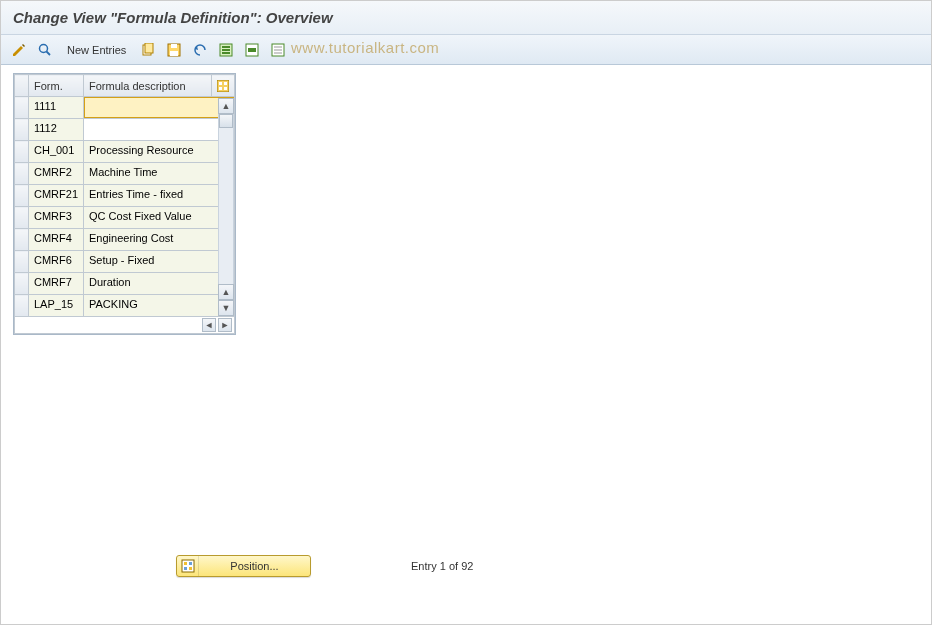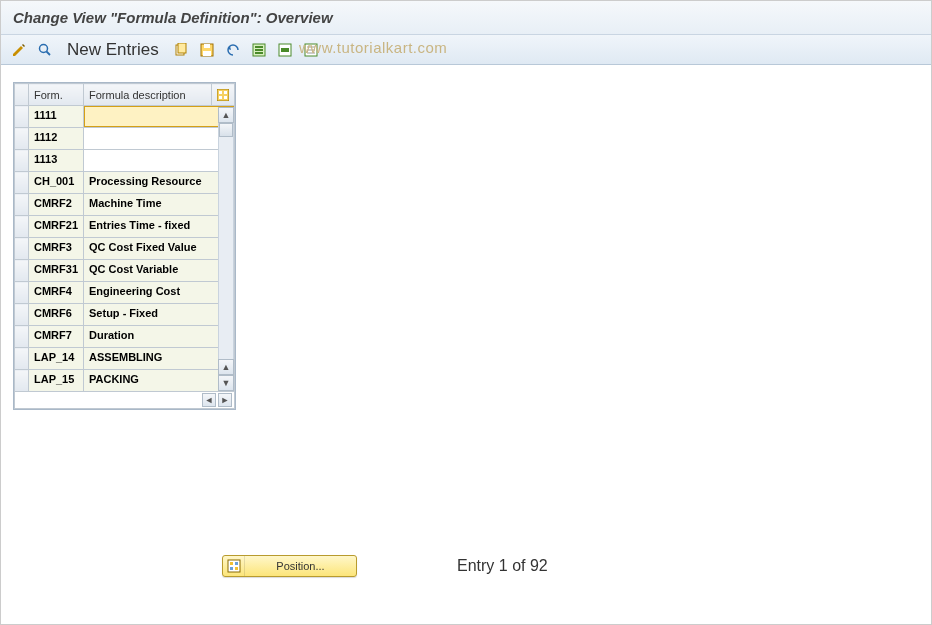--- a/index.html
+++ b/index.html
@@ -36,37 +36,36 @@
     .tb-btn {
       width: 20px;
       height: 20px;
       display: inline-flex;
       align-items: center;
       justify-content: center;
       cursor: pointer;
       border-radius: 2px;
     }
     .tb-text-btn {
-      font-size: 17px;
+      font-size: 11px;
       color: #333;
       cursor: pointer;
       padding: 2px 4px;
       margin: 16px 2px;
     }
     .content-area {
       padding: 8px 12px;
       position: relative;
       height: calc(100% - 68px);
     }
     .table-container {
       display: inline-block;
       border: 1px solid #a9b8c8;
       position: relative;
       background: #fff;
-      margin-top: 9px;
     }
     .grid {
       border-collapse: collapse;
     }
     .grid th, .grid td {
       border: 1px solid #c0c9d2;
       font-size: 11px;
       text-align: left;
       height: 22px;
       padding: 0;
@@ -84,21 +83,20 @@
     .col-cfg { width: 18px; }
     .row-sel {
       background: linear-gradient(to bottom, #f4f6f9 0%, #e2e8ef 100%);
       cursor: pointer;
     }
     .cell-inner {
       padding: 3px 5px;
       height: 100%;
       white-space: nowrap;
       overflow: hidden;
-      font-weight: bold;
     }
     .cell-editable { background: #fff; }
     .cell-ro { background: #f4f6e8; }
     .cell-active {
       background: #fef2c3;
       box-shadow: inset 0 0 0 1px #d4a017;
     }
     .cfg-icon {
       display: flex;
       align-items: center;
@@ -178,39 +176,38 @@
       align-items: center;
       background: linear-gradient(to bottom, #fff7c9 0%, #fce57a 100%);
       border: 1px solid #b89b2e;
       border-radius: 3px;
       height: 22px;
       width: 135px;
       cursor: pointer;
       font-size: 11px;
       color: #333;
       box-shadow: 0 1px 1px rgba(0,0,0,0.15);
-      margin-left: 46px;
     }
     .position-btn .pb-icon {
       width: 22px;
       height: 100%;
       display: flex;
       align-items: center;
       justify-content: center;
       border-right: 1px solid rgba(0,0,0,0.1);
     }
     .position-btn .pb-label {
       flex: 1;
       text-align: center;
     }
-    .entry-text { font-size: 16px; color: #333; }
+    .entry-text { font-size: 11px; color: #333; }
     .watermark {
       position: absolute;
       top: 38px;
-      left: 298px;
+      left: 290px;
       font-size: 15px;
       color: #c9b582;
       letter-spacing: 0.5px;
       pointer-events: none;
       font-family: Arial, sans-serif;
     }
   </style>
 </head>
 <body>
 
@@ -314,29 +311,20 @@
             <td>
               <div class="cell-inner cell-ro">1112</div>
             </td>
             <td colspan="2">
               <div class="cell-inner cell-editable"></div>
             </td>
           </tr>
           <tr>
             <td class="row-sel"></td>
             <td>
-              <div class="cell-inner cell-ro">1113</div>
-            </td>
-            <td colspan="2">
-              <div class="cell-inner cell-editable"></div>
-            </td>
-          </tr>
-          <tr>
-            <td class="row-sel"></td>
-            <td>
               <div class="cell-inner cell-ro">CH_001</div>
             </td>
             <td colspan="2">
               <div class="cell-inner cell-ro">Processing Resource</div>
             </td>
           </tr>
           <tr>
             <td class="row-sel"></td>
             <td>
               <div class="cell-inner cell-ro">CMRF2</div>
@@ -359,29 +347,20 @@
             <td>
               <div class="cell-inner cell-ro">CMRF3</div>
             </td>
             <td colspan="2">
               <div class="cell-inner cell-ro">QC Cost Fixed Value</div>
             </td>
           </tr>
           <tr>
             <td class="row-sel"></td>
             <td>
-              <div class="cell-inner cell-ro">CMRF31</div>
-            </td>
-            <td colspan="2">
-              <div class="cell-inner cell-ro">QC Cost Variable</div>
-            </td>
-          </tr>
-          <tr>
-            <td class="row-sel"></td>
-            <td>
               <div class="cell-inner cell-ro">CMRF4</div>
             </td>
             <td colspan="2">
               <div class="cell-inner cell-ro">Engineering Cost</div>
             </td>
           </tr>
           <tr>
             <td class="row-sel"></td>
             <td>
               <div class="cell-inner cell-ro">CMRF6</div>
@@ -390,29 +369,20 @@
               <div class="cell-inner cell-ro">Setup - Fixed</div>
             </td>
           </tr>
           <tr>
             <td class="row-sel"></td>
             <td>
               <div class="cell-inner cell-ro">CMRF7</div>
             </td>
             <td colspan="2">
               <div class="cell-inner cell-ro">Duration</div>
-            </td>
-          </tr>
-          <tr>
-            <td class="row-sel"></td>
-            <td>
-              <div class="cell-inner cell-ro">LAP_14</div>
-            </td>
-            <td colspan="2">
-              <div class="cell-inner cell-ro">ASSEMBLING</div>
             </td>
           </tr>
           <tr>
             <td class="row-sel"></td>
             <td>
               <div class="cell-inner cell-ro">LAP_15</div>
             </td>
             <td colspan="2">
               <div class="cell-inner cell-ro">PACKING</div>
             </td>

